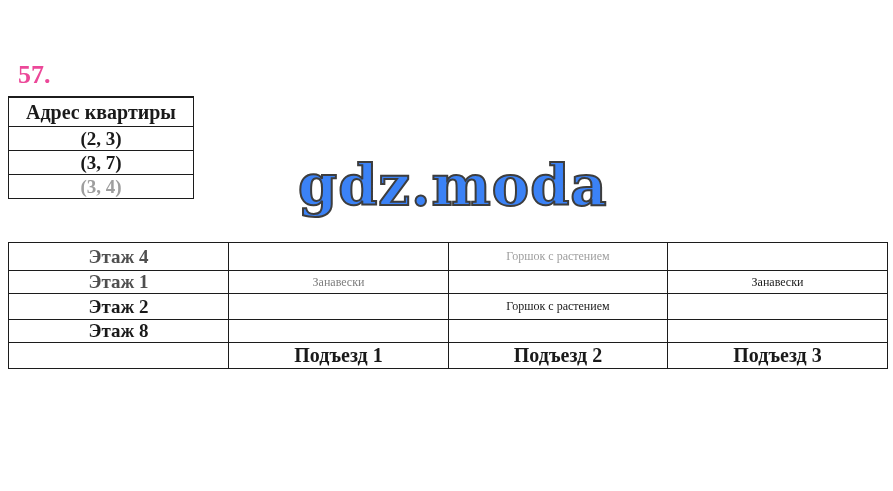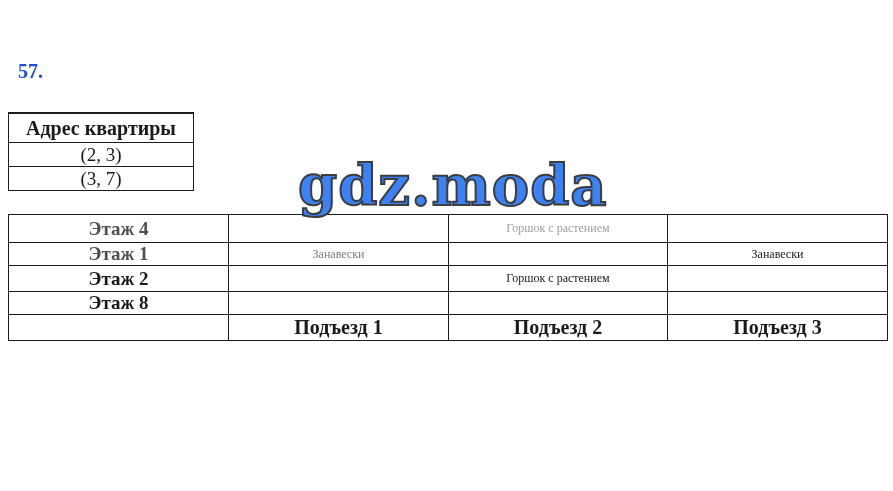--- a/index.html
+++ b/index.html
@@ -14,23 +14,23 @@
     overflow: hidden;
     font-family: "Liberation Serif", "DejaVu Serif", serif;
     color: #1a1a1a;
   }
 
   
   .problem-number {
     position: absolute;
     left: 18px;
     top: 60px;
-    font-size: 20px;
+    font-size: 26px;
     font-weight: bold;
-    color: #1d4ed8;
+    color: #ec4899;
   }
 
   
   table {
     border-collapse: collapse;
     table-layout: fixed;
     position: absolute;
   }
   td, th {
     border: 1.5px solid #1c1c1c;
@@ -39,32 +39,31 @@
     vertical-align: middle;
     overflow: hidden;
     white-space: nowrap;
   }
 
   
   .address-table {
     left: 8px;
     top: 96px;
     width: 186px;
-    margin-top: 16px;
   }
   .address-table th {
     height: 28px;
     font-size: 20px;
     font-weight: bold;
     border-top-width: 2px;
   }
   .address-table td {
     height: 23px;
     font-size: 19px;
-    font-weight: normal;
+    font-weight: bold;
   }
 
   
   .watermark {
     position: absolute;
     left: 298px;
     top: 152px;
     font-family: "DejaVu Serif", "Liberation Serif", serif;
     font-size: 56px;
     font-weight: bold;
@@ -72,21 +71,21 @@
     color: #3b82f6;
     -webkit-text-stroke: 2px #3d3d3d;
     text-shadow: 0 0 1px #555;
     z-index: 5;
     pointer-events: none;
   }
 
   
   .building-table {
     left: 8px;
-    top: 214px;
+    top: 242px;
     width: 879px;
   }
   .building-table td {
     font-size: 12px;
   }
   .building-table .floor-label {
     font-weight: bold;
     font-size: 19px;
   }
   .building-table .entrance-header {
@@ -114,20 +113,23 @@
     <tr>
       <th>Адрес квартиры</th>
     </tr>
   </thead>
   <tbody>
     <tr>
       <td>(2, 3)</td>
     </tr>
     <tr>
       <td>(3, 7)</td>
+    </tr>
+    <tr>
+      <td class="fade-strong">(3, 4)</td>
     </tr>
   </tbody>
 </table>
 
 <div class="watermark">gdz.moda</div>
 
 <table class="building-table">
   <colgroup>
     <col style="width:220px">
     <col style="width:220px">

